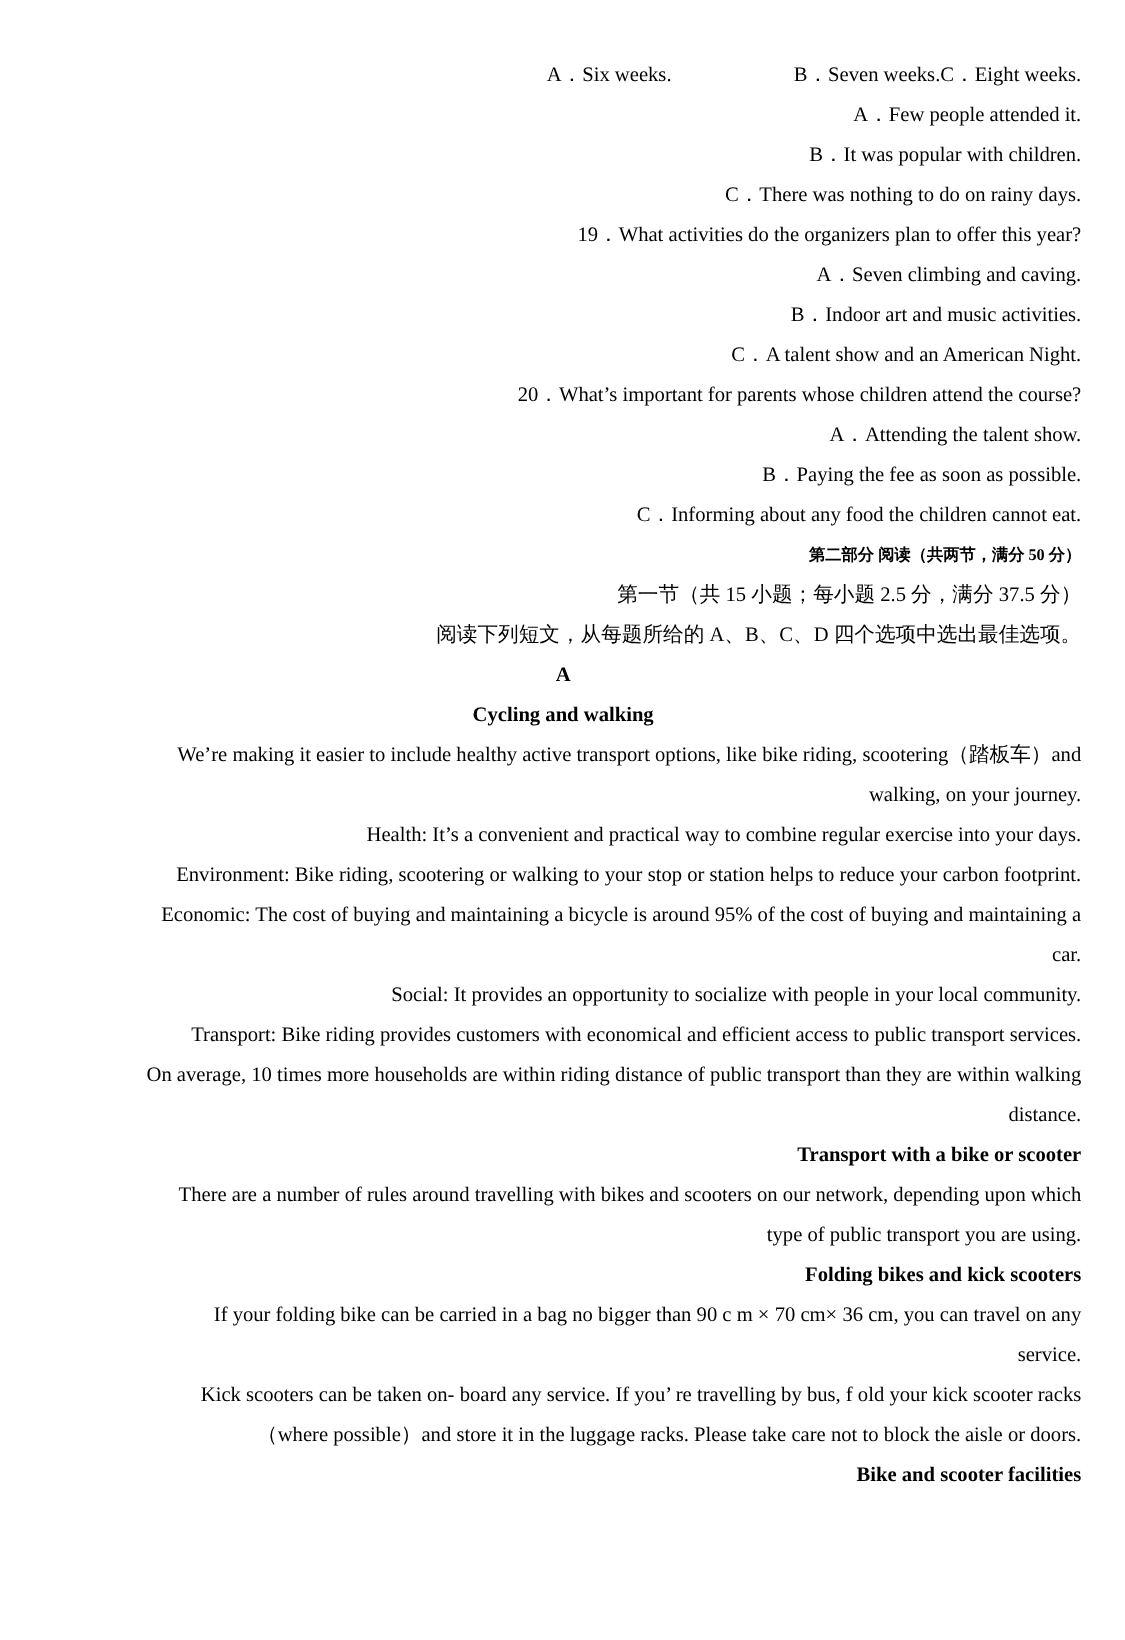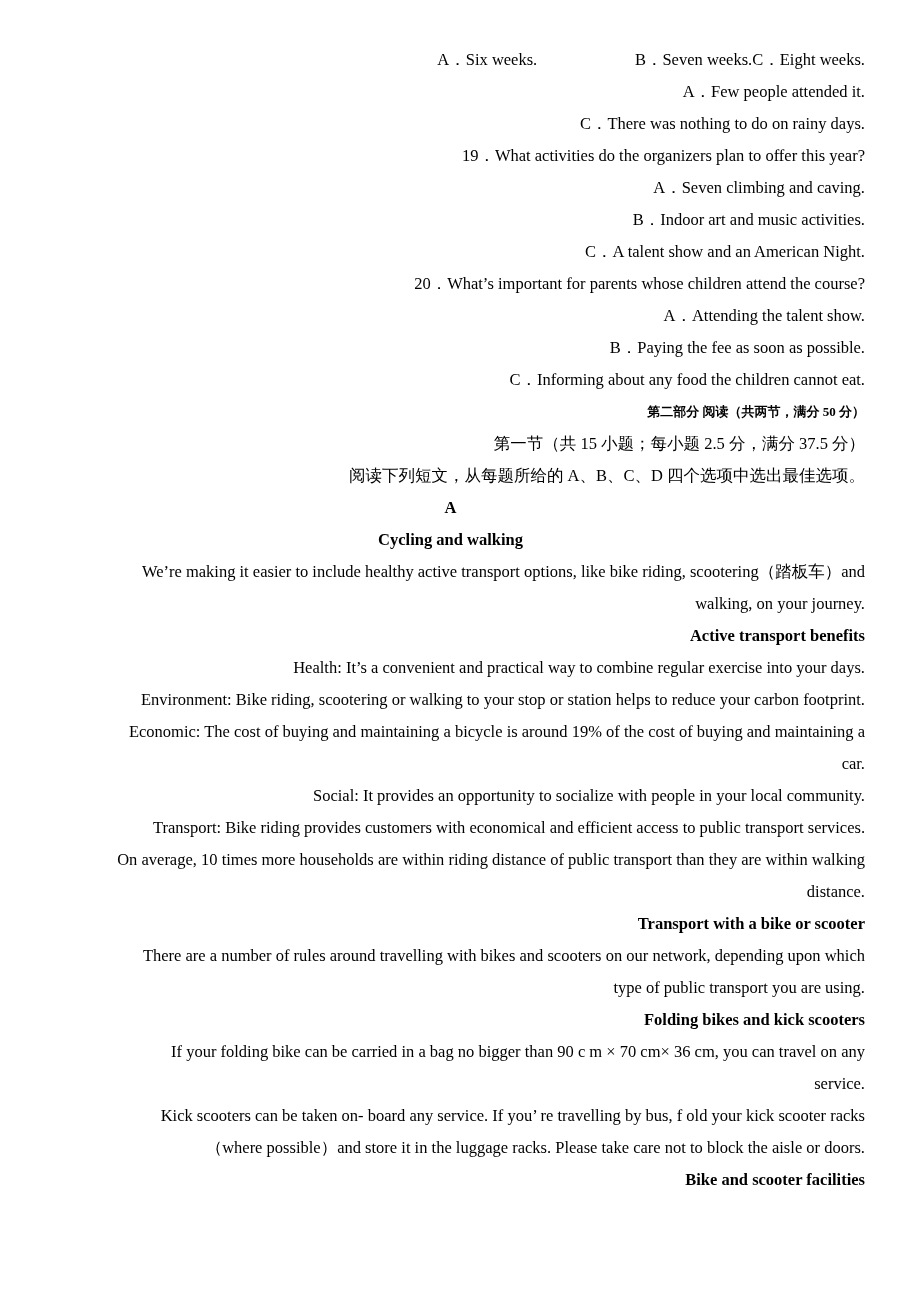--- a/index.html
+++ b/index.html
@@ -40,20 +40,21 @@
 </head>
 <body>
 
 <div class="page">
 
   <div class="line">
     <span class="optcol">A．Six weeks.</span><span class="optcol">B．Seven weeks.</span><span>C．Eight weeks.</span>
   </div>
 
   <div class="line">A．Few people attended it.</div>
+  <div class="line">B．It was popular with children.</div>
   <div class="line">C．There was nothing to do on rainy days.</div>
 
   <div class="line">19．What activities do the organizers plan to offer this year?</div>
   <div class="line">A．Seven climbing and caving.</div>
   <div class="line">B．Indoor art and music activities.</div>
   <div class="line">C．A talent show and an American Night.</div>
 
   <div class="line">20．What’s important for parents whose children attend the course?</div>
   <div class="line">A．Attending the talent show.</div>
   <div class="line">B．Paying the fee as soon as possible.</div>
@@ -62,24 +63,23 @@
   <div class="line zh-h">第二部分 阅读（共两节，满分 50 分）</div>
   <div class="line">第一节（共 15 小题；每小题 2.5 分，满分 37.5 分）</div>
   <div class="line">阅读下列短文，从每题所给的 A、B、C、D 四个选项中选出最佳选项。</div>
 
   <div class="line ctr b">A</div>
   <div class="line ctr b">Cycling and walking</div>
 
   <div class="line ind">We’re making it easier to include healthy active transport options, like bike riding, scootering（踏板车）and</div>
   <div class="line">walking, on your journey.</div>
 
-  <div class="line b">Active transport benefits</div>
   <div class="line ind">Health: It’s a convenient and practical way to combine regular exercise into your days.</div>
   <div class="line ind">Environment: Bike riding, scootering or walking to your stop or station helps to reduce your carbon footprint.</div>
-  <div class="line ind">Economic: The cost of buying and maintaining a bicycle is around 19% of the cost of buying and maintaining a</div>
+  <div class="line ind">Economic: The cost of buying and maintaining a bicycle is around 95% of the cost of buying and maintaining a</div>
   <div class="line">car.</div>
   <div class="line ind">Social: It provides an opportunity to socialize with people in your local community.</div>
   <div class="line ind">Transport: Bike riding provides customers with economical and efficient access to public transport services.</div>
   <div class="line">On average, 10 times more households are within riding distance of public transport than they are within walking</div>
   <div class="line">distance.</div>
 
   <div class="line b">Transport with a bike or scooter</div>
   <div class="line ind">There are a number of rules around travelling with bikes and scooters on our network, depending upon which</div>
   <div class="line">type of public transport you are using.</div>
 

